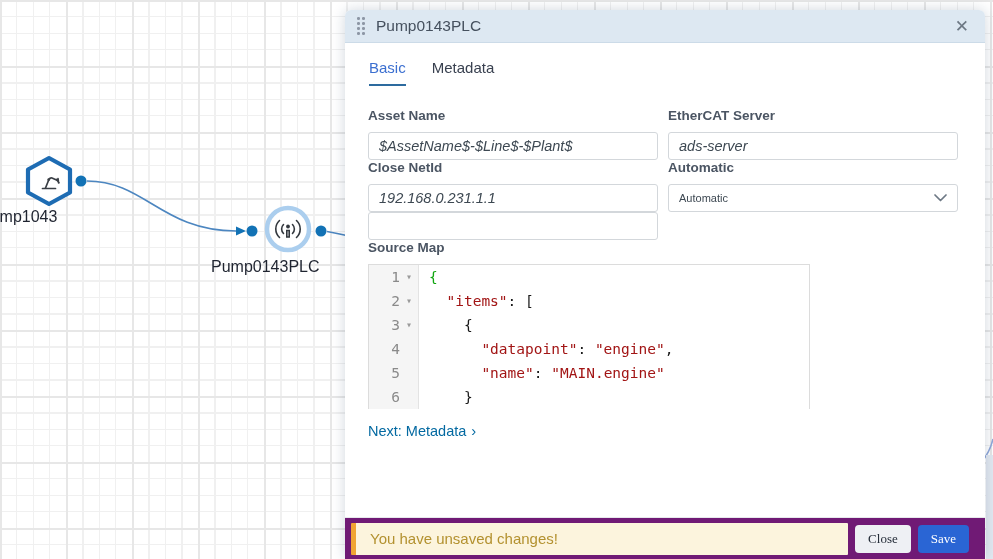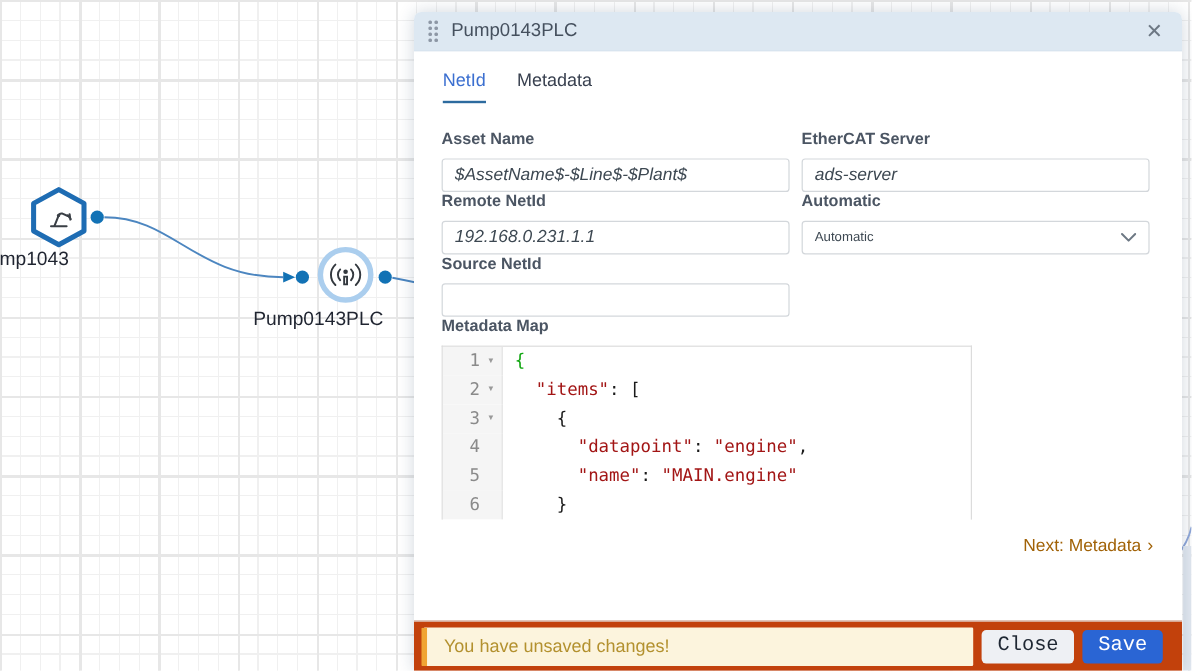--- a/index.html
+++ b/index.html
@@ -71,33 +71,33 @@
     flex:0 0 50px; background:#f5f5f5; border-right:1px solid #e3e3e3;
     color:#8a8a8a; text-align:right; padding-right:6px; user-select:none;
     display:flex; justify-content:flex-end; align-items:center; gap:3px;
   }
   .cm-fold { font-size:10px; color:#9a9a9a; width:9px; }
   .cm-line { padding-left:10px; white-space:pre; }
   .tok-b { color:#1a1a1a; }
   .tok-s { color:#a21515; }
   .tok-g { color:#11a611; }
 
-  .next-link { padding:13px 24px 0 23px; font-size:14.5px; color:#a16207; cursor:pointer;text-align:right; }
+  .next-link { padding:13px 24px 0 23px; font-size:14.5px; color:#0369a1; cursor:pointer; }
   .next-chevron { margin-left:5px; font-size:15px; }
 
   .panel-footer {
     margin-top:auto; border-top:1px solid #e7e9ec; height:42px; flex:0 0 42px;
-    display:flex; align-items:center; padding:0 16px 0 6px; gap:7px; background:#c2410c;
+    display:flex; align-items:center; padding:0 16px 0 6px; gap:7px; background:#701a75;
   }
   .warn-box {
     flex:1; height:32px; background:#fcf4dd; border-left:5px solid #f0a433;
     display:flex; align-items:center; padding-left:14px;
     font-size:15px; color:#b3912f; border-radius:1px;
   }
-  .btn { height:28px; border:none; border-radius:4px; font-size:17px; cursor:pointer; font-family:Liberation Mono, monospace; }
+  .btn { height:28px; border:none; border-radius:4px; font-size:13px; cursor:pointer; font-family:Liberation Serif, serif; }
   .btn-close { background:#eef0f4; color:#1f2733; padding:0 13px; }
   .btn-save { background:#2a65d4; color:#ffffff; padding:0 13px; }
 </style>
 </head>
 <body>
 
 <div class="canvas">
   <svg class="edges" viewBox="0 0 993 559">
 
     <path d="M 87 181 C 145 181 162 231 236 231" fill="none" stroke="#4c86c0" stroke-width="1.6"></path>
@@ -152,56 +152,55 @@
         <i></i>
         <i></i>
         <i></i>
         <i></i>
     </span>
     <span class="panel-title">Pump0143PLC</span>
     <span class="close-btn">✕</span>
   </div>
 
   <div class="tabs">
-    <span class="tab active">NetId</span>
+    <span class="tab active">Basic</span>
     <span class="tab inactive">Metadata</span>
   </div>
 
   <div class="form">
     <div class="fgrid">
       <div class="fgroup">
         <div class="flabel">Asset Name</div>
         <input class="tinput" type="text" value="$AssetName$-$Line$-$Plant$" style="">
       </div>
       <div class="fgroup">
         <div class="flabel">EtherCAT Server</div>
         <input class="tinput" type="text" value="ads-server" style="">
       </div>
       <div class="fgroup">
-        <div class="flabel">Remote NetId</div>
+        <div class="flabel">Close NetId</div>
         <input class="tinput" type="text" value="192.168.0.231.1.1" style="">
       </div>
       <div class="fgroup">
         <div class="flabel">Automatic</div>
         <div class="selectbox">
           <span>Automatic</span>
           <svg width="13" height="8" viewBox="0 0 13 8">
             <path d="M1 1 L6.5 6.5 L12 1" fill="none" stroke="#6d7884" stroke-width="1.7" stroke-linecap="round" stroke-linejoin="round"></path>
           </svg>
         </div>
       </div>
       <div class="fgroup">
-        <div class="flabel">Source NetId</div>
         <input class="tinput" type="text" value="" style="">
       </div>
       <div></div>
     </div>
 
     <div class="fgroup" style="margin-bottom:0;">
-      <div class="flabel">Metadata Map</div>
+      <div class="flabel">Source Map</div>
       <div class="editor">
           <div class="cm-row">
             <span class="cm-gutter">
               <span>1</span>
               <span class="cm-fold">▾</span>
             </span>
             <span class="cm-line"><span class="tok-g">{</span></span>
           </div>
           <div class="cm-row">
             <span class="cm-gutter">

